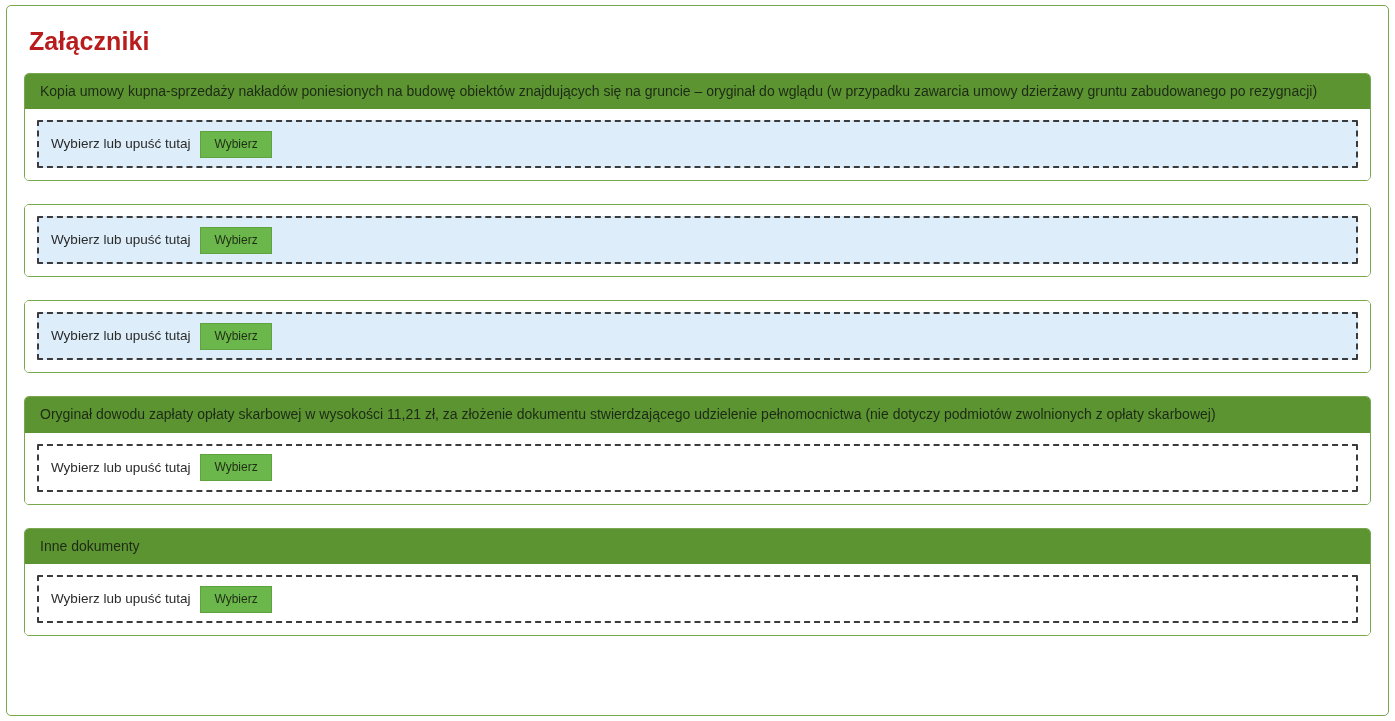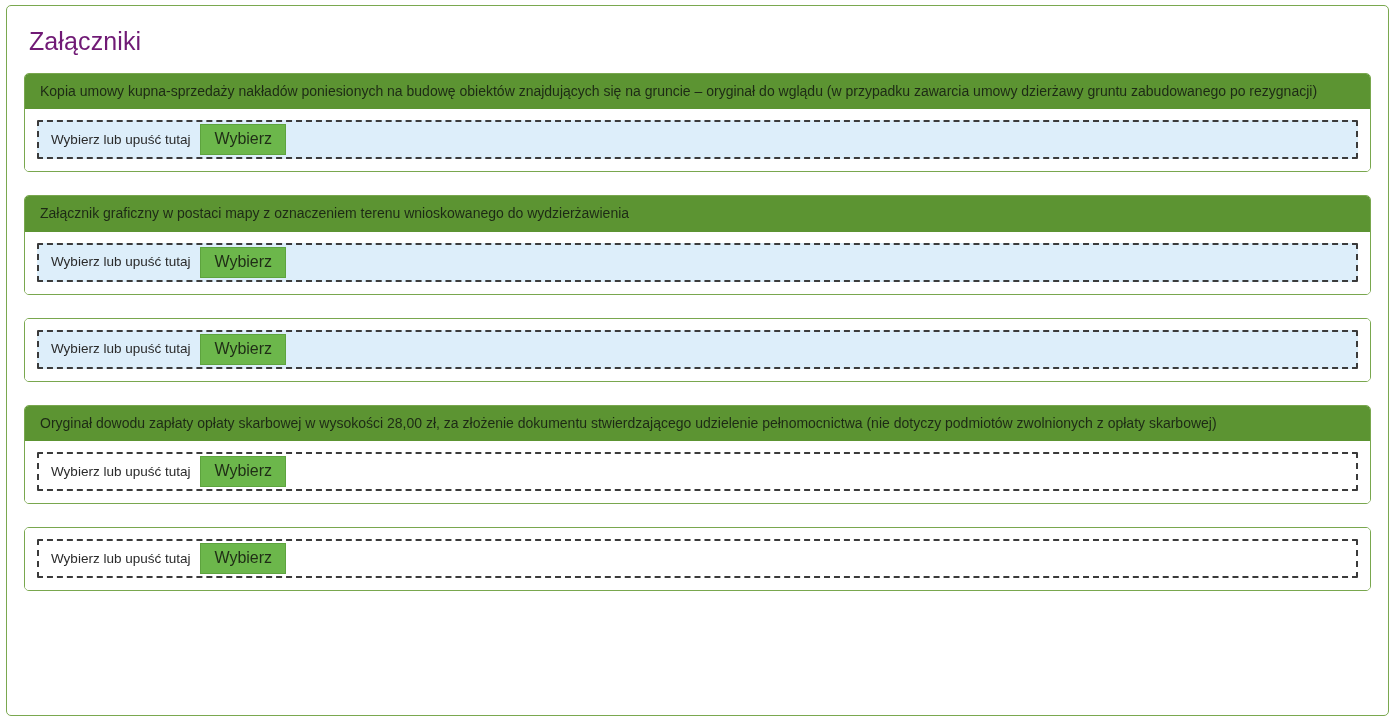--- a/index.html
+++ b/index.html
@@ -27,22 +27,22 @@
     border: 1px solid #7aa84f;
     border-radius: 5px;
     background: #ffffff;
     padding: 0;
   }
 
   .page-title {
     margin: 0;
     padding: 22px 0 0 22px;
     font-size: 25px;
-    font-weight: 400;
-    color: #701a75;
+    font-weight: 700;
+    color: #b91c1c;
     letter-spacing: 0.1px;
     line-height: 1.1;
   }
 
   .sections {
     padding: 17px 17px 0 17px;
   }
 
   
   .panel {
@@ -68,21 +68,21 @@
 
   .panel-body {
     background: #ffffff;
     padding: 11px 12px 12px 12px;
   }
 
   .dropzone {
     border: 2px dashed #3b3b3b;
     border-radius: 1px;
     background: #ffffff;
-    height: 39px;
+    height: 48px;
     display: flex;
     align-items: center;
     padding-left: 12px;
   }
   .dropzone.blue {
     background: #ddeefa;
   }
 
   .dz-label {
     font-size: 13.5px;
@@ -93,21 +93,21 @@
   }
 
   .choose-btn {
     display: inline-flex;
     align-items: center;
     justify-content: center;
     background: #6cb74b;
     border: 1px solid #5da33e;
     border-radius: 0;
     color: #1f2d16;
-    font-size: 16px;
+    font-size: 12px;
     font-family: "Liberation Sans", "DejaVu Sans", sans-serif;
     padding: 6px 13px 7px 13px;
     cursor: pointer;
     line-height: 1;
     white-space: nowrap;
   }
 </style>
 </head>
 <body>
 
@@ -122,49 +122,49 @@
         <div class="panel-header">Kopia umowy kupna-sprzedaży nakładów poniesionych na budowę obiektów znajdujących się na gruncie – oryginał do wglądu (w przypadku zawarcia umowy dzierżawy gruntu zabudowanego po rezygnacji)</div>
         <div class="panel-body">
           <div class="dropzone blue">
             <span class="dz-label">Wybierz lub upuść tutaj</span>
             <button class="choose-btn">Wybierz</button>
           </div>
         </div>
       </div>
 
       <div class="panel">
-        <div class="panel-header">Załącznik graficzny w postaci mapy z oznaczeniem terenu wnioskowanego do wydzierżawienia</div>
         <div class="panel-body">
           <div class="dropzone blue">
             <span class="dz-label">Wybierz lub upuść tutaj</span>
             <button class="choose-btn">Wybierz</button>
           </div>
         </div>
       </div>
 
       <div class="panel">
         <div class="panel-body">
           <div class="dropzone blue">
             <span class="dz-label">Wybierz lub upuść tutaj</span>
             <button class="choose-btn">Wybierz</button>
           </div>
         </div>
       </div>
 
       <div class="panel">
-        <div class="panel-header">Oryginał dowodu zapłaty opłaty skarbowej w wysokości 28,00 zł, za złożenie dokumentu stwierdzającego udzielenie pełnomocnictwa (nie dotyczy podmiotów zwolnionych z opłaty skarbowej)</div>
+        <div class="panel-header">Oryginał dowodu zapłaty opłaty skarbowej w wysokości 11,21 zł, za złożenie dokumentu stwierdzającego udzielenie pełnomocnictwa (nie dotyczy podmiotów zwolnionych z opłaty skarbowej)</div>
         <div class="panel-body">
           <div class="dropzone">
             <span class="dz-label">Wybierz lub upuść tutaj</span>
             <button class="choose-btn">Wybierz</button>
           </div>
         </div>
       </div>
 
       <div class="panel">
+        <div class="panel-header">Inne dokumenty</div>
         <div class="panel-body">
           <div class="dropzone">
             <span class="dz-label">Wybierz lub upuść tutaj</span>
             <button class="choose-btn">Wybierz</button>
           </div>
         </div>
       </div>
 
     </div>
   </div>

